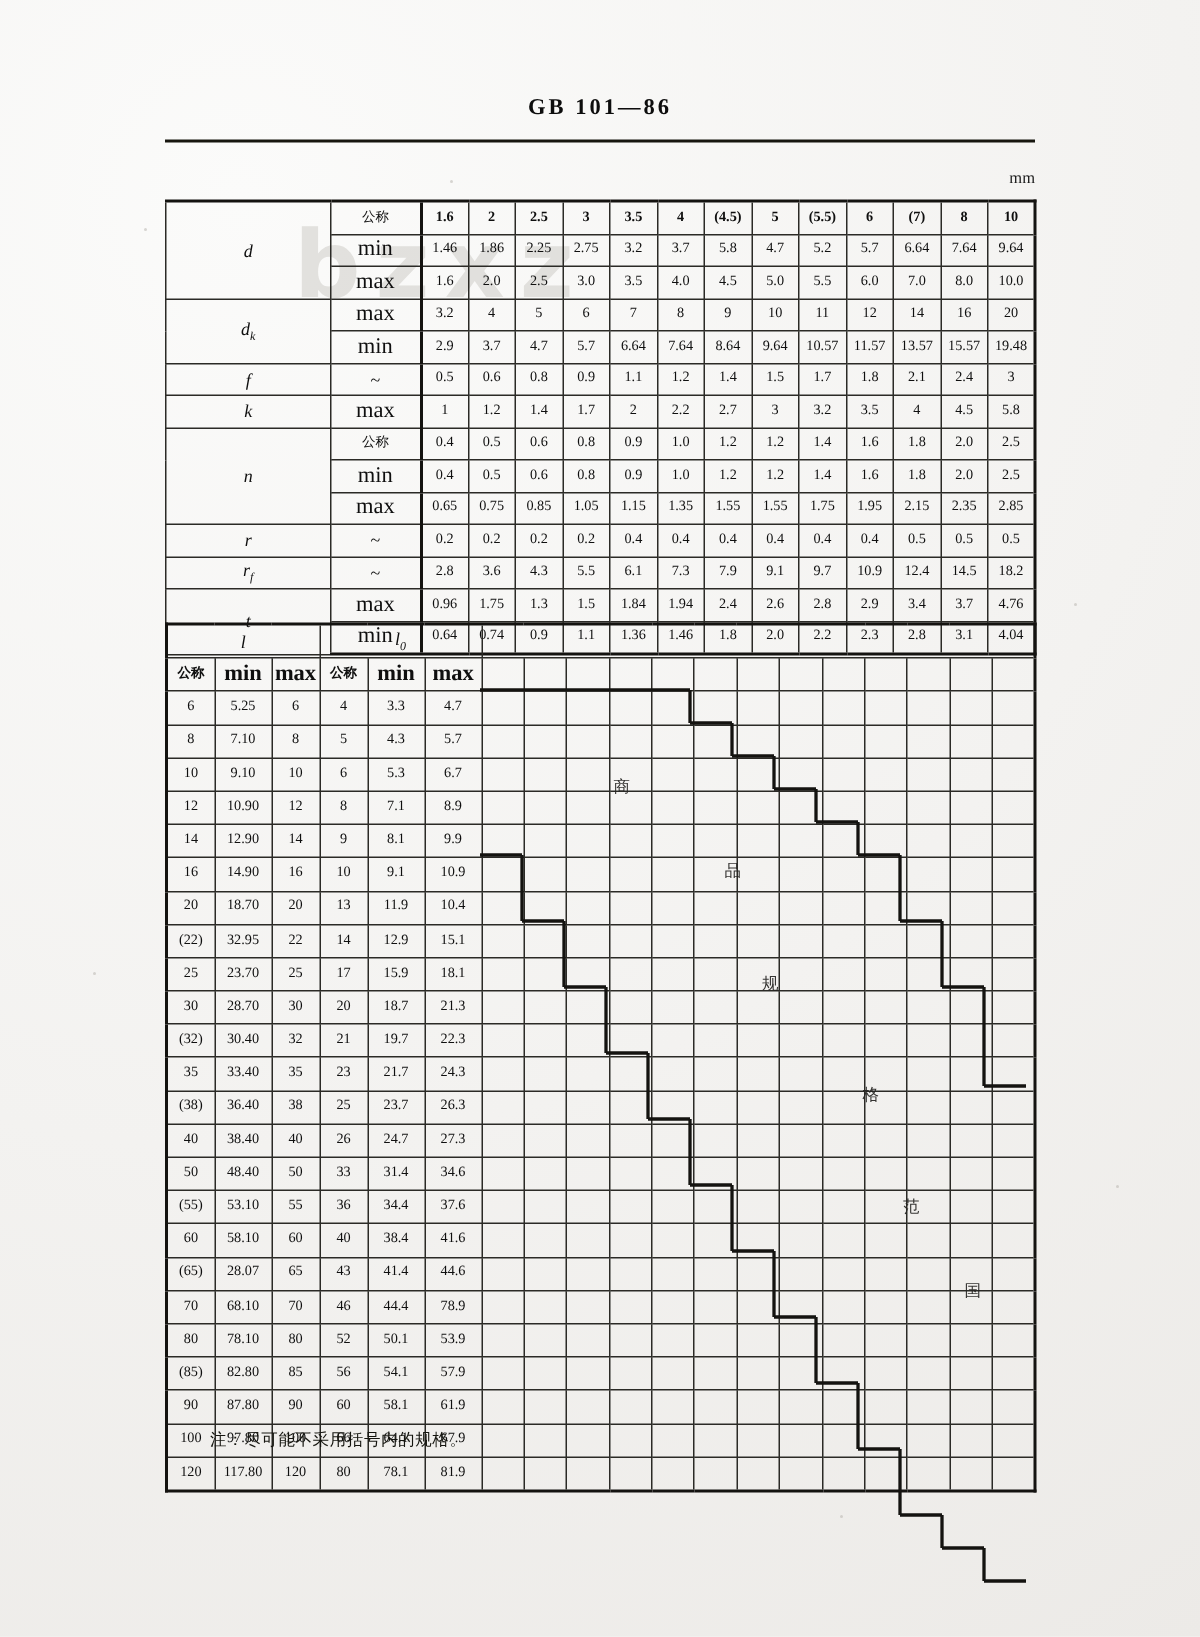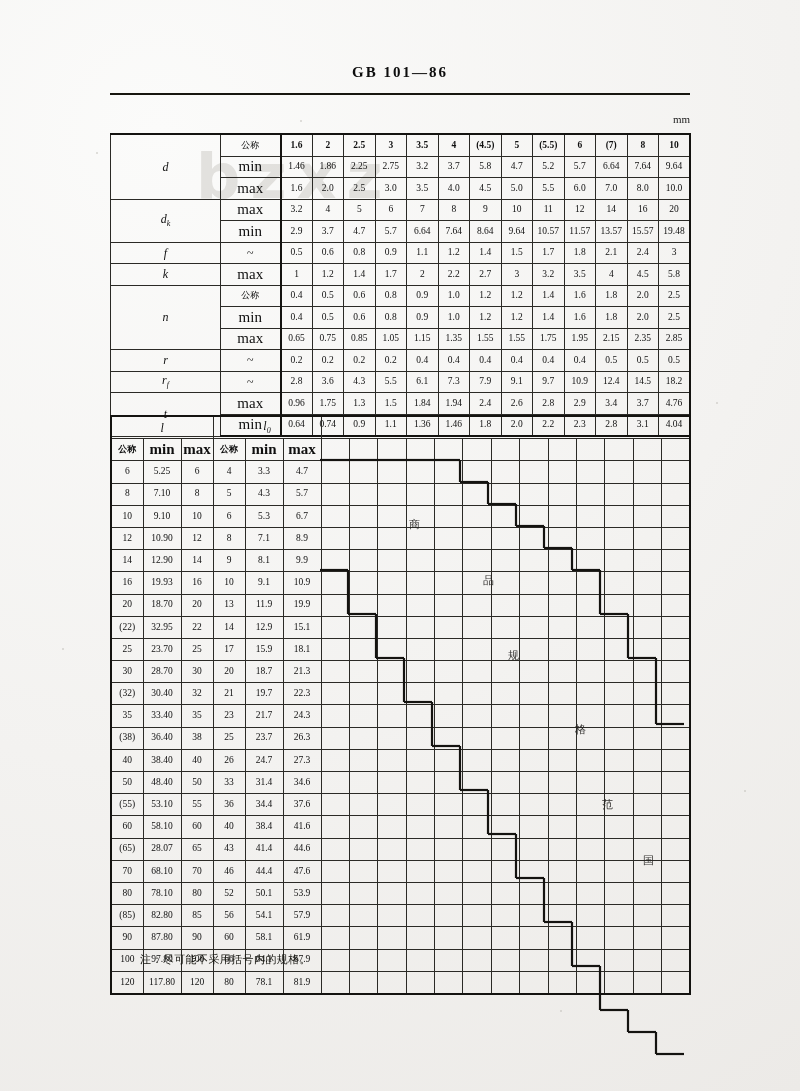--- a/index.html
+++ b/index.html
@@ -497,21 +497,21 @@
           <td class="grid-cell"></td>
           <td class="grid-cell"></td>
           <td class="grid-cell"></td>
           <td class="grid-cell"></td>
           <td class="grid-cell"></td>
           <td class="grid-cell"></td>
           <td class="grid-cell thick-r"></td>
         </tr>
         <tr>
           <td class="thick-l">16</td>
-          <td>19.93</td>
+          <td>14.90</td>
           <td>16</td>
           <td>10</td>
           <td>9.1</td>
           <td>10.9</td>
           <td class="grid-cell"></td>
           <td class="grid-cell"></td>
           <td class="grid-cell"></td>
           <td class="grid-cell"></td>
           <td class="grid-cell"></td>
           <td class="grid-cell"></td>
@@ -522,21 +522,21 @@
           <td class="grid-cell"></td>
           <td class="grid-cell"></td>
           <td class="grid-cell thick-r"></td>
         </tr>
         <tr>
           <td class="thick-l">20</td>
           <td>18.70</td>
           <td>20</td>
           <td>13</td>
           <td>11.9</td>
-          <td>19.9</td>
+          <td>10.4</td>
           <td class="grid-cell"></td>
           <td class="grid-cell"></td>
           <td class="grid-cell"></td>
           <td class="grid-cell"></td>
           <td class="grid-cell"></td>
           <td class="grid-cell"></td>
           <td class="grid-cell"></td>
           <td class="grid-cell"></td>
           <td class="grid-cell"></td>
           <td class="grid-cell"></td>
@@ -774,21 +774,21 @@
           <td class="grid-cell"></td>
           <td class="grid-cell"></td>
           <td class="grid-cell thick-r"></td>
         </tr>
         <tr>
           <td class="thick-l">70</td>
           <td>68.10</td>
           <td>70</td>
           <td>46</td>
           <td>44.4</td>
-          <td>47.6</td>
+          <td>78.9</td>
           <td class="grid-cell"></td>
           <td class="grid-cell"></td>
           <td class="grid-cell"></td>
           <td class="grid-cell"></td>
           <td class="grid-cell"></td>
           <td class="grid-cell"></td>
           <td class="grid-cell"></td>
           <td class="grid-cell"></td>
           <td class="grid-cell"></td>
           <td class="grid-cell"></td>

